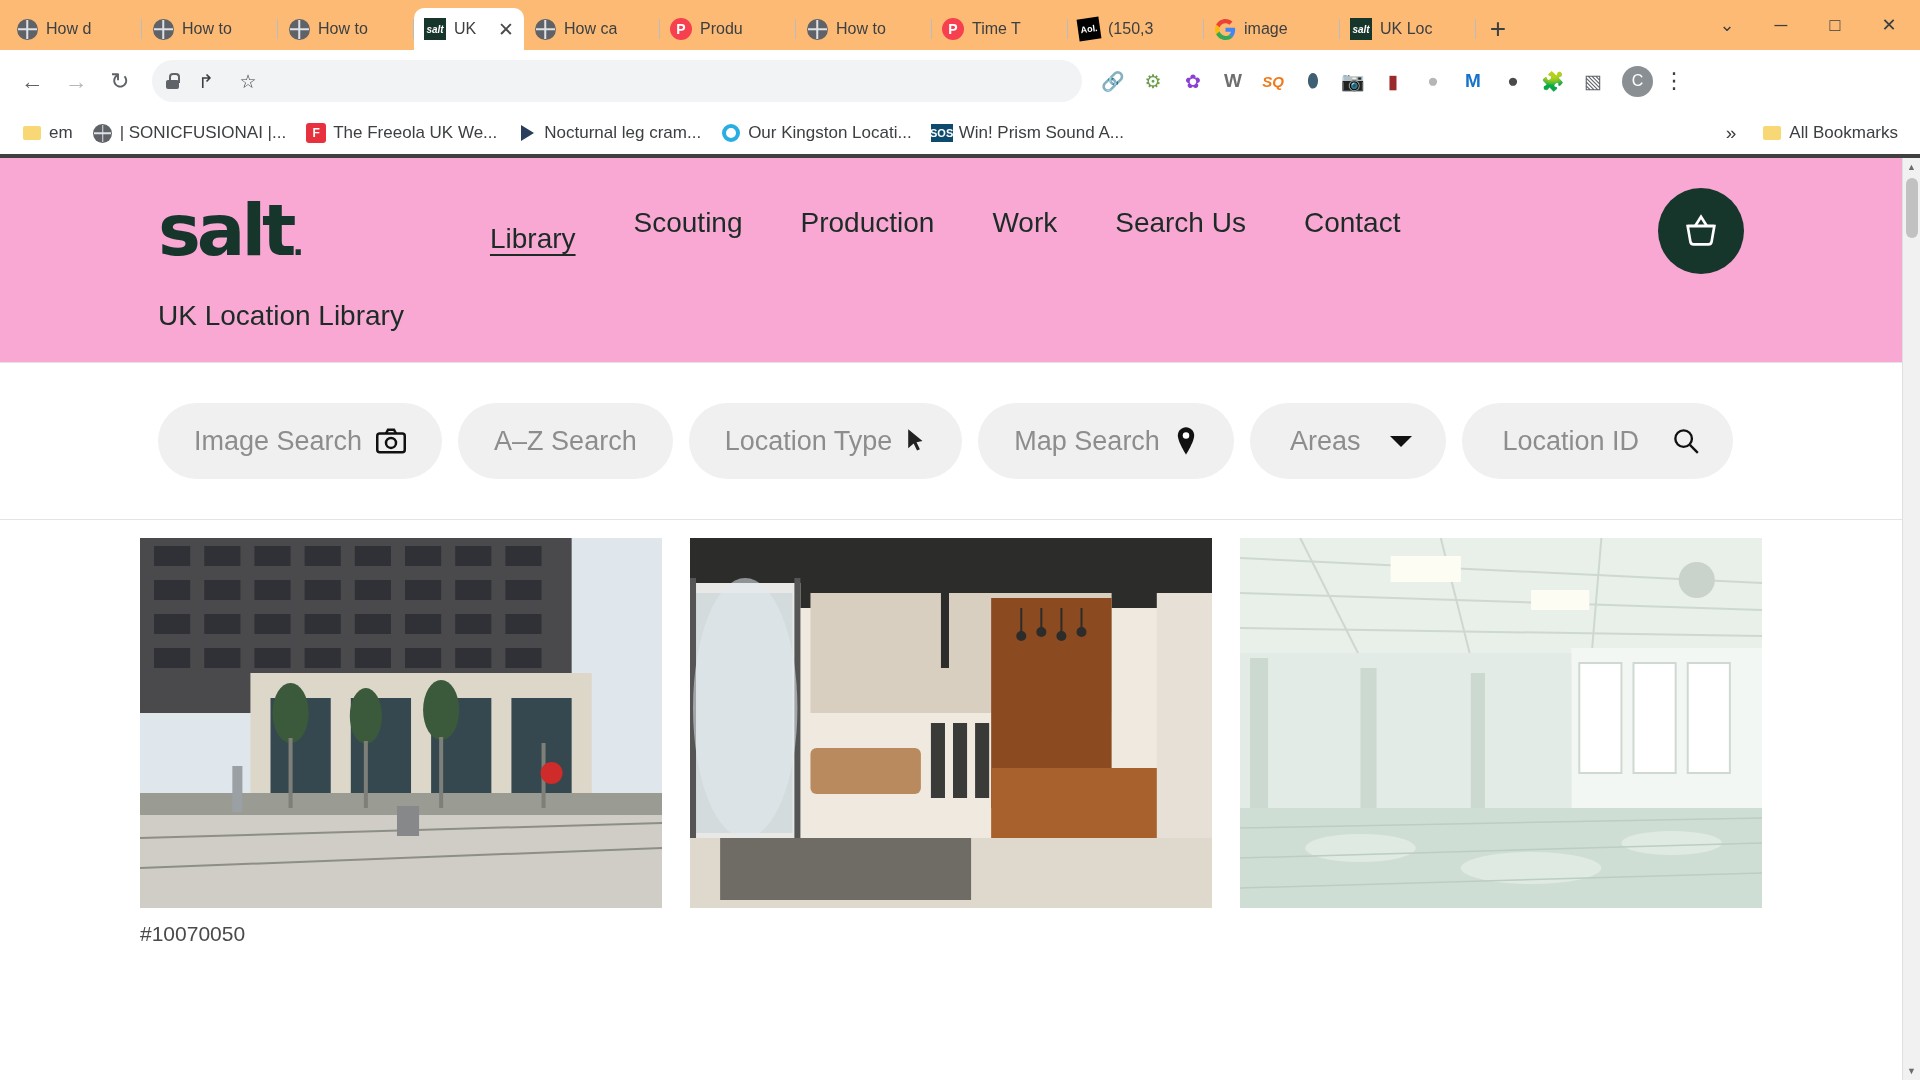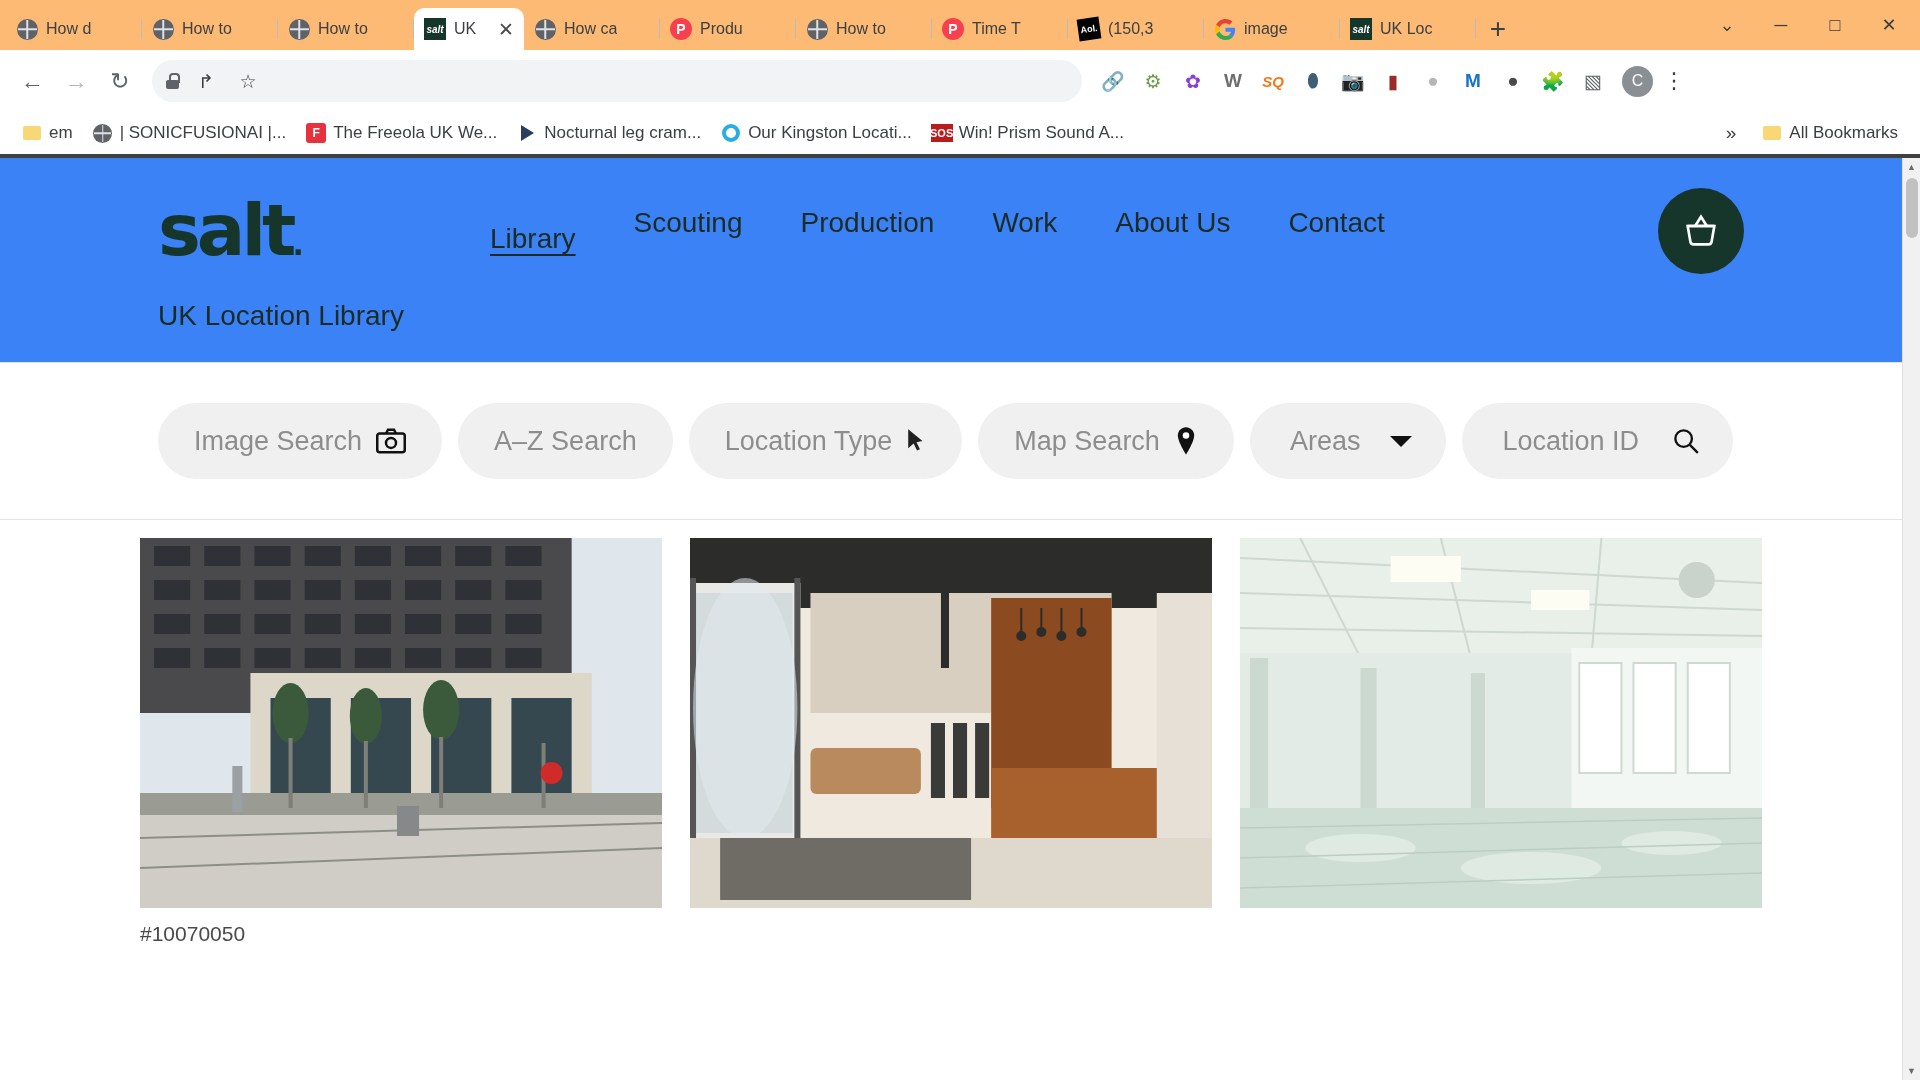--- a/index.html
+++ b/index.html
@@ -100,30 +100,30 @@
   .bm { display:flex; align-items:center; gap:7px; padding: 4px 8px; font-size:17px; color:#3c4043;
      white-space: nowrap; }
   .bm .bmi { width: 20px; height:20px; display:flex; align-items:center; justify-content:center;
      font-size: 13px; flex: 0 0 20px; }
   .folder { width:18px; height:14px; background:#f8d775; border-radius:2px; }
   .bm-f { width:20px;height:20px;background:#e8313f;color:#fff;font-size:12px;font-weight:bold;
      display:flex;align-items:center;justify-content:center;border-radius:3px;}
   .bm-n { width:0;height:0;border-left:13px solid #2b3d5c; border-top:8px solid transparent;
      border-bottom:8px solid transparent; }
   .bm-o { width:18px;height:18px;border-radius:50%;border:4px solid #2aade3; }
-  .bm-sos { width:22px;height:18px;background:#b91c1c;color:#fff;font-size:11px;font-weight:bold;
+  .bm-sos { width:22px;height:18px;background:#0c4a6e;color:#fff;font-size:11px;font-weight:bold;
      display:flex;align-items:center;justify-content:center; }
   .bm-more { margin-left:auto; display:flex; align-items:center; gap:10px; }
   .chev { font-size:19px; color:#3c4043; padding: 0 8px; }
 
   
   .viewport { flex: 1 1 auto; position: relative; overflow: hidden; background: #fff; display:flex; }
   .page { flex: 1 1 auto; overflow: hidden; }
 
-  .site-header { padding: 30px 0 0 0; background:#3b82f6; }
+  .site-header { padding: 30px 0 0 0; background:#f9a8d4; }
   .hdr-row { display:flex; align-items:center; padding: 0 158px 0 158px; height: 86px; }
   .logo {
     font-size: 72px; font-weight: 800; color:#17362b; letter-spacing:-4px;
     line-height: 0.8; font-family: "DejaVu Sans", sans-serif; position: relative;
   }
   .logo .dot { font-size: 30px; }
   .mainnav { display:flex; gap: 58px; margin-left: 190px; }
   .mainnav a { font-size: 28px; color:#1c2b25; text-decoration:none; white-space:nowrap; }
   .mainnav a.current { text-decoration: underline; text-underline-offset: 6px; margin-top: 16px; }
   .basket {
@@ -340,21 +340,21 @@
 
       <div class="site-header">
         <div class="hdr-row">
           <div class="logo"><span>salt</span><span class="dot">.</span></div>
 
           <nav class="mainnav">
             <a href="#" class="current">Library</a>
             <a href="#">Scouting</a>
             <a href="#">Production</a>
             <a href="#">Work</a>
-            <a href="#">About Us</a>
+            <a href="#">Search Us</a>
             <a href="#">Contact</a>
           </nav>
 
           <div class="basket">
             <svg viewBox="0 0 24 24">
               <path d="M4 9h16l-1.6 9.2a2 2 0 0 1-2 1.8H7.6a2 2 0 0 1-2-1.8L4 9z" fill="none" stroke="#fff" stroke-width="1.6"></path>
               <path d="M8.5 9 12 3.5 15.5 9" fill="none" stroke="#fff" stroke-width="1.6"></path>
               <path d="M4 9h16" stroke="#fff" stroke-width="1.6"></path>
             </svg>
           </div>

